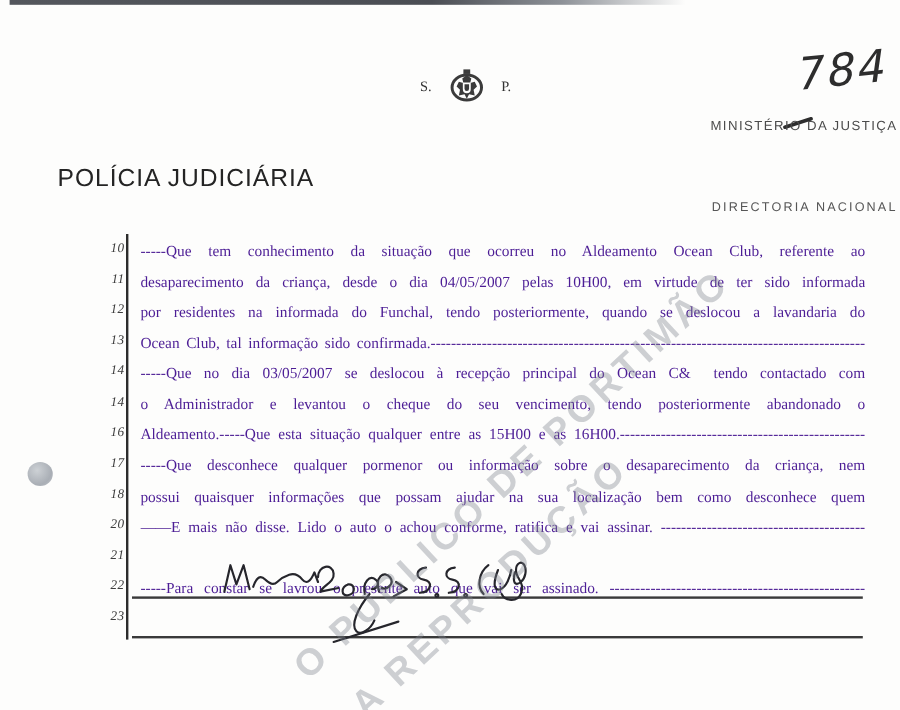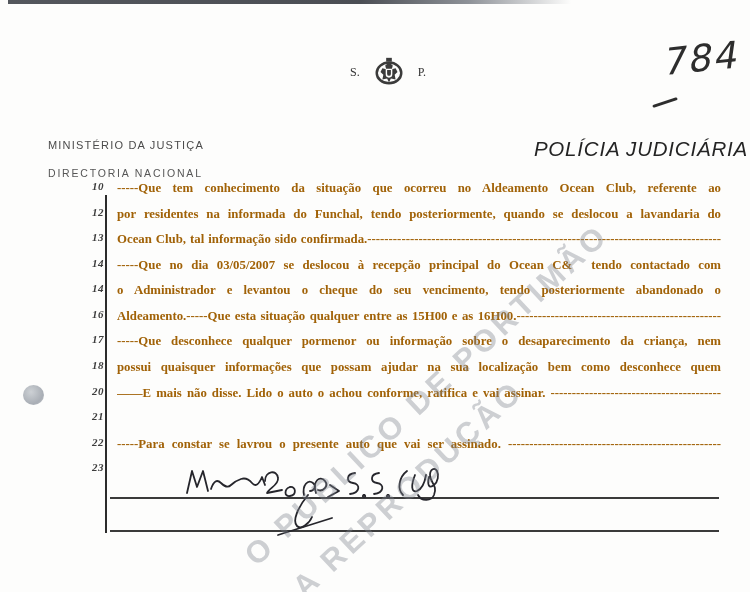--- a/index.html
+++ b/index.html
@@ -22,42 +22,42 @@
     position:absolute;left:652px;top:101px;width:26px;height:3px;border-radius:2px;
     background:#2d2d2d;transform:rotate(-18deg);
   }
   
   .crest-row{
     position:absolute;left:350px;top:56px;width:76px;height:32px;
     display:flex;justify-content:space-between;align-items:center;
   }
   .crest-letter{font-size:12px;color:#333;}
   .ministry{
-    position:absolute;left:48px;top:99px;width:700px;text-align:left;
-    font-family:"Liberation Sans",sans-serif;font-size:11px;letter-spacing:1.2px;color:#4b4b4b;margin-top:40px;
+    position:absolute;left:48px;top:99px;width:700px;text-align:right;
+    font-family:"Liberation Sans",sans-serif;font-size:11px;letter-spacing:1.2px;color:#4b4b4b;
   }
   .doc-title{
-    position:absolute;left:48px;top:137px;width:700px;text-align:right;
-    font-family:"Liberation Sans",sans-serif;font-size:20.5px;letter-spacing:0.8px;color:#242424;font-style:italic;
+    position:absolute;left:48px;top:137px;width:700px;text-align:left;
+    font-family:"Liberation Sans",sans-serif;font-size:20.5px;letter-spacing:0.8px;color:#242424;
   }
   .doc-subtitle{
-    position:absolute;left:48px;top:167px;width:700px;text-align:left;
+    position:absolute;left:48px;top:167px;width:700px;text-align:right;
     font-family:"Liberation Sans",sans-serif;font-size:10.5px;letter-spacing:1.8px;color:#565656;
   }
   
   .vrule{position:absolute;left:105px;top:195px;width:2px;height:338px;background:#2c2c2c;}
-  .rows{position:absolute;left:84px;top:176px;width:638px;font-weight:bold;}
+  .rows{position:absolute;left:84px;top:197px;width:638px;}
   .row{display:flex;height:25.57px;}
   .num{
     width:20px;text-align:right;font-style:italic;font-size:11px;color:#3d3d3d;
     padding-top:4px;letter-spacing:0.5px;flex:none;
   }
   .txt{
     margin-left:13px;width:604px;height:25.57px;overflow:hidden;flex:none;
-    font-size:12.8px;line-height:25.57px;color:#a16207;
+    font-size:12.8px;line-height:25.57px;color:#4c1d95;
     text-align:justify;text-align-last:justify;word-spacing:0.5px;
   }
   .uline{position:absolute;left:110px;width:609px;height:1.5px;background:#3a3a3a;}
   #u21{top:497px;}
   #u23{top:530px;}
   
   .hand{position:absolute;}
   .hand path{fill:none;stroke:#26262c;stroke-width:1.8;stroke-linecap:round;stroke-linejoin:round;}
   
   .wm{
@@ -99,20 +99,24 @@
   <div class="ministry">MINISTÉRIO DA JUSTIÇA</div>
   <div class="doc-title">POLÍCIA JUDICIÁRIA</div>
   <div class="doc-subtitle">DIRECTORIA NACIONAL</div>
 
   <div class="vrule"></div>
 
   <div class="rows">
     <div class="row">
         <span class="num">10</span>
         <span class="txt">-----Que tem conhecimento da situação que ocorreu no Aldeamento Ocean Club, referente ao</span>
+      </div>
+    <div class="row">
+        <span class="num">11</span>
+        <span class="txt">desaparecimento da criança, desde o dia 04/05/2007 pelas 10H00, em virtude de ter sido informada</span>
       </div>
     <div class="row">
         <span class="num">12</span>
         <span class="txt">por residentes na informada do Funchal, tendo posteriormente, quando se deslocou a lavandaria do</span>
       </div>
     <div class="row">
         <span class="num">13</span>
         <span class="txt">Ocean Club, tal informação sido confirmada.-------------------------------------------------------------------------------------</span>
       </div>
     <div class="row">

